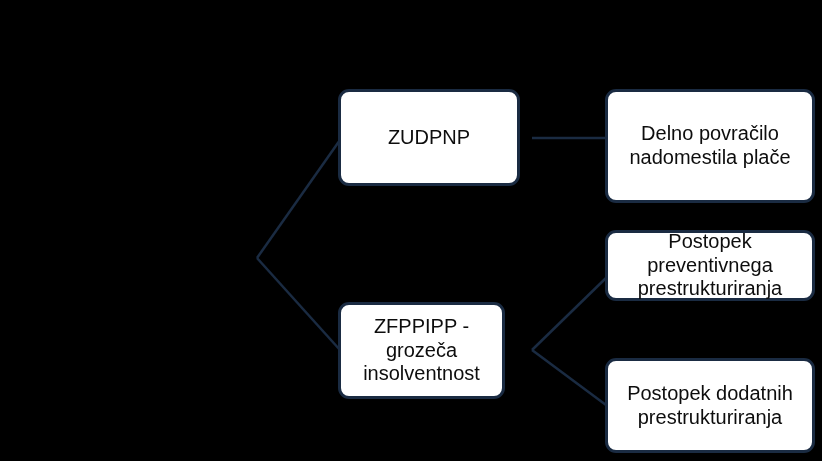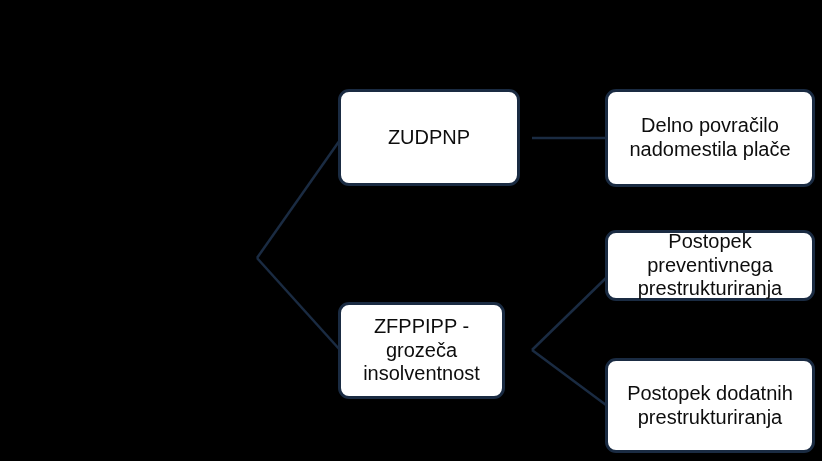--- a/index.html
+++ b/index.html
@@ -39,21 +39,21 @@
     display: flex;
     align-items: center;
     justify-content: center;
   }
   .node .label {
     white-space: pre-line;
     padding: 2px 6px;
   }
   .node-root          { left: 2px;   top: 196px; width: 256px; height: 124px; }
   .node-zudpnp        { left: 338px; top: 89px;  width: 182px; height: 97px;  }
-  .node-delno         { left: 605px; top: 89px;  width: 210px; height: 98px;  }
+  .node-delno         { left: 605px; top: 89px;  width: 210px; height: 114px;  }
   .node-zfppipp       { left: 338px; top: 302px; width: 167px; height: 97px;  }
   .node-preventivnega { left: 605px; top: 230px; width: 210px; height: 71px;  }
   .node-sodnega       { left: 605px; top: 358px; width: 210px; height: 95px;  }
 </style>
 </head>
 <body>
 
 <div class="canvas">
 
   <svg class="connectors" viewBox="0 0 822 461" xmlns="http://www.w3.org/2000/svg">

